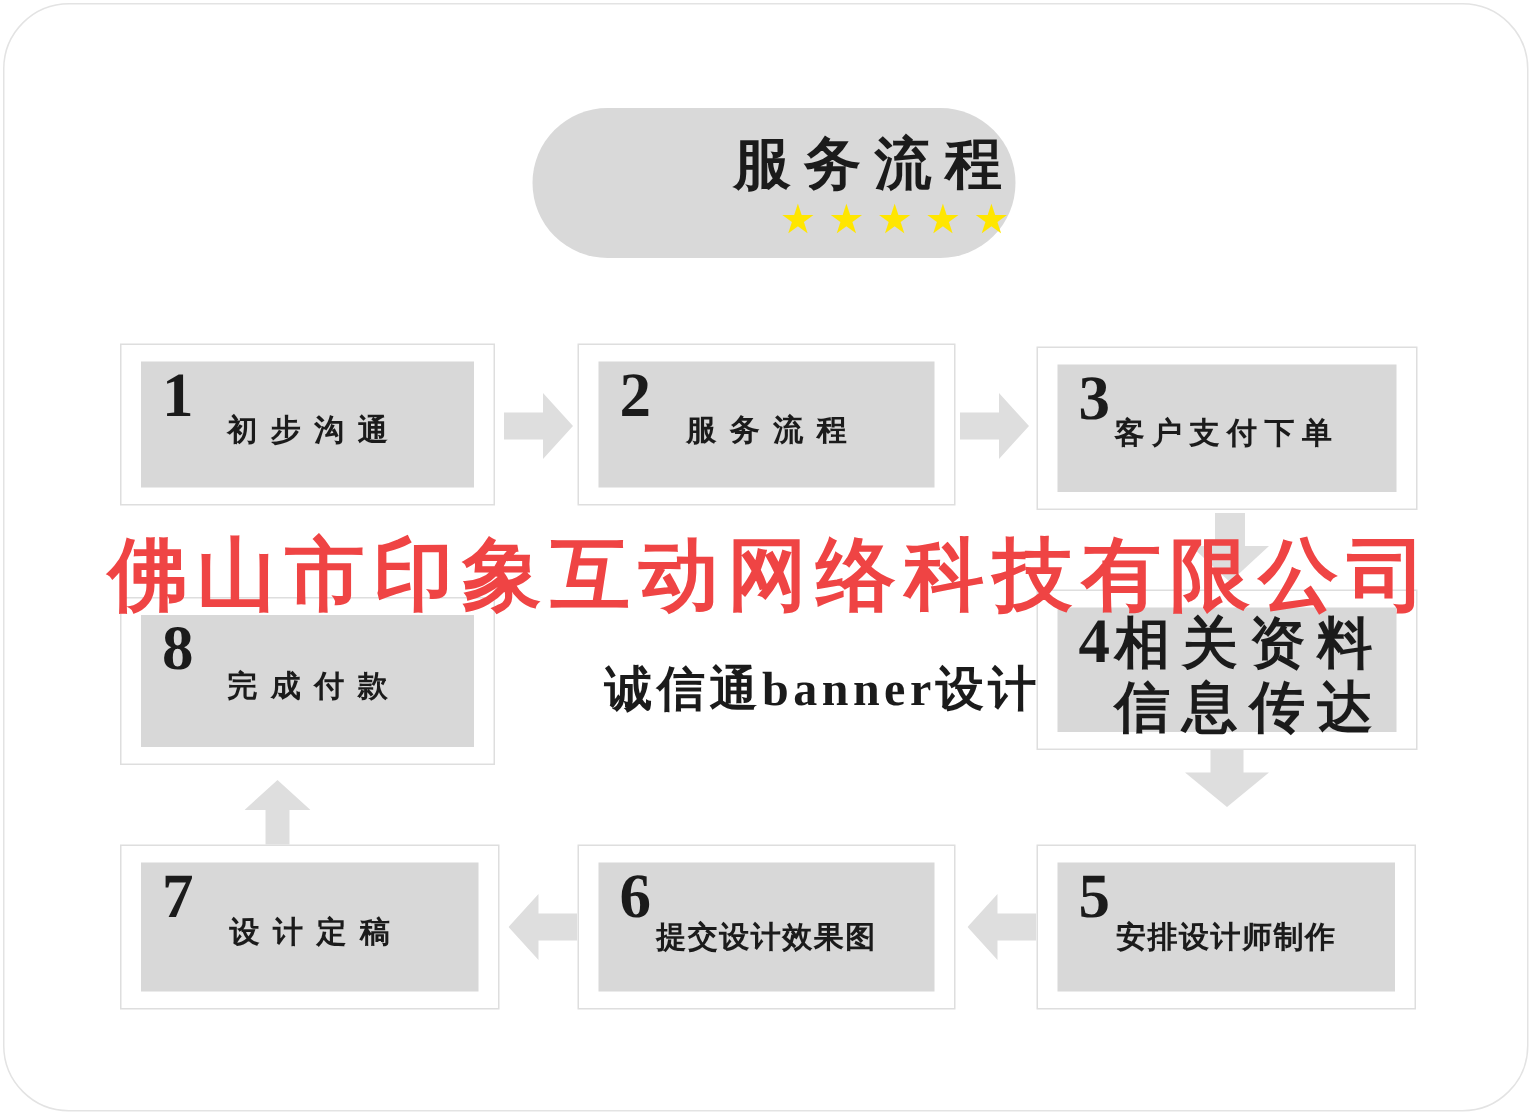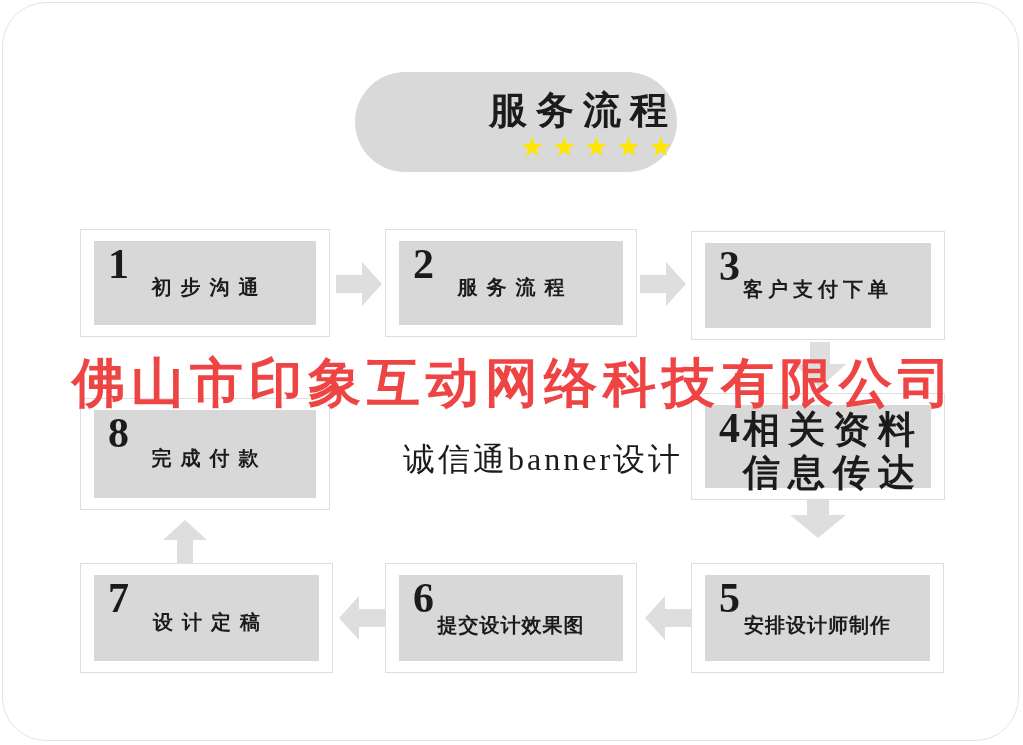--- a/index.html
+++ b/index.html
@@ -63,21 +63,21 @@
     white-space: nowrap;
     z-index: 9;
     pointer-events: none;
   }
   
   .caption {
     position: absolute;
     left: 403px; top: 438px;
     width: 270px;
     font-size: 32px;
-    font-weight: normal;
+    font-weight: bold;
     color: #1b1b1b;
     letter-spacing: 3px;
     white-space: nowrap;
     z-index: 3;
   }
   
   .step {
     position: absolute;
     background: #ffffff;
     border: 1px solid #dedede;

